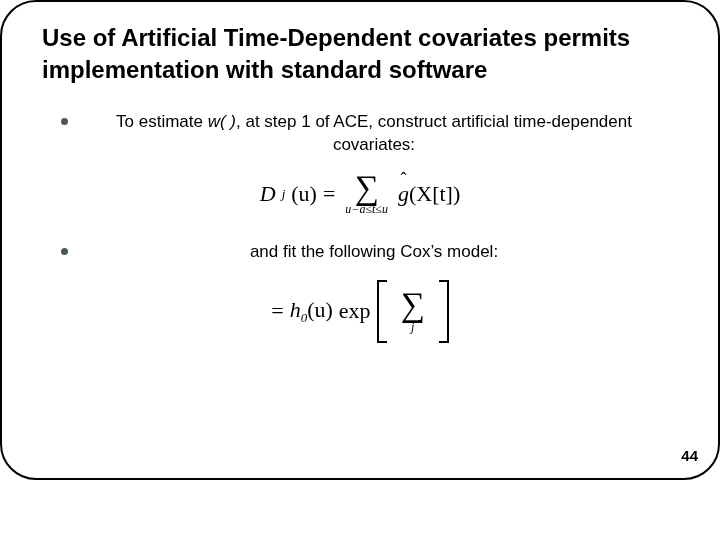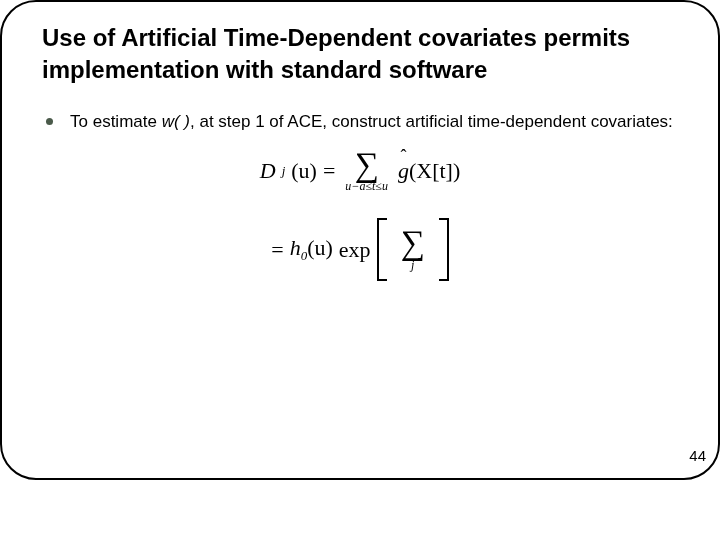--- a/index.html
+++ b/index.html
@@ -22,22 +22,23 @@
     overflow: hidden;
   }
   .title {
     font-size: 24px;
     font-weight: bold;
     line-height: 1.35;
     margin: 0 0 24px 0;
   }
   ul.bullets {
     list-style: none;
-    margin: 0;
+    margin: 15px;
     padding: 0;
+    text-align: center;
   }
   ul.bullets > li {
     position: relative;
     padding-left: 28px;
     font-size: 17px;
     line-height: 1.35;
     margin-bottom: 14px;
   }
   ul.bullets > li::before {
     content: "";
@@ -104,24 +105,24 @@
   }
   .bracket .bar.left { border-left: 2px solid #000; margin-right: 4px; }
   .bracket .bar.right { border-right: 2px solid #000; margin-left: 4px; }
   .bracket .inner {
     display: flex;
     align-items: center;
     padding: 10px 6px;
   }
   .pagenum {
     position: absolute;
-    right: 12px;
+    right: 20px;
     bottom: 14px;
     font-size: 15px;
-    font-weight: normal;
+    font-weight: bold;
   }
   .it { font-style: italic; }
 </style>
 </head>
 <body>
 
 <div class="slide">
 
   <h1 class="title">Use of Artificial Time-Dependent covariates permits implementation with standard software</h1>
 
@@ -140,20 +141,25 @@
       <span class="sumwrap">
         <span class="sigma">∑</span>
         <span class="subtext">u−a≤t≤u</span>
       </span>
       <span>
         <span class="hat">g</span><span class="upright">(X[t])</span>
       </span>
     </div>
   </div>
 
+  <ul class="bullets">
+    <li>
+      <span>and fit the following Cox’s model:</span>
+    </li>
+  </ul>
 
   <div class="math-block">
     <div class="math">
       <span class="upright"> = </span>
       <span>
         <span>h</span><span class="sub upright">0</span><span class="upright">(u)</span>
       </span>
       <span class="upright">exp</span>
       <span class="bracket">
         <span class="bar left"></span>

